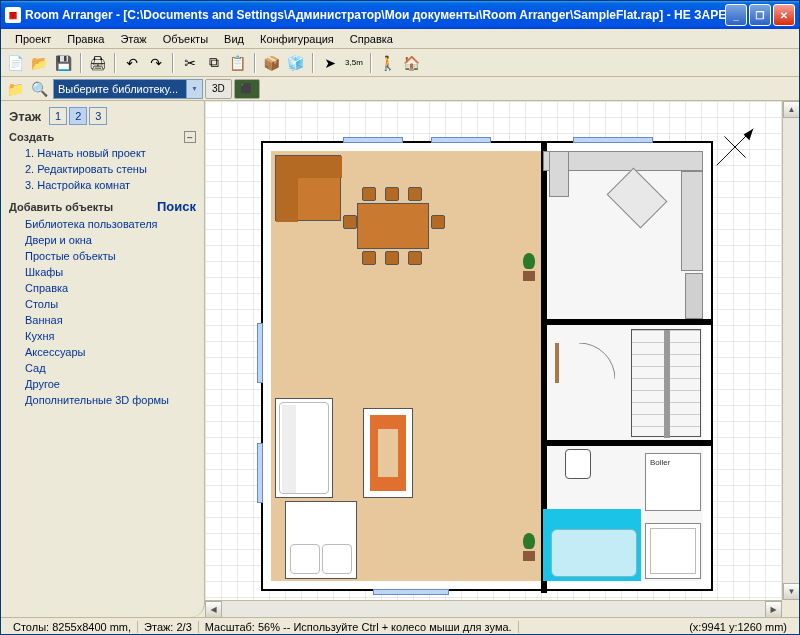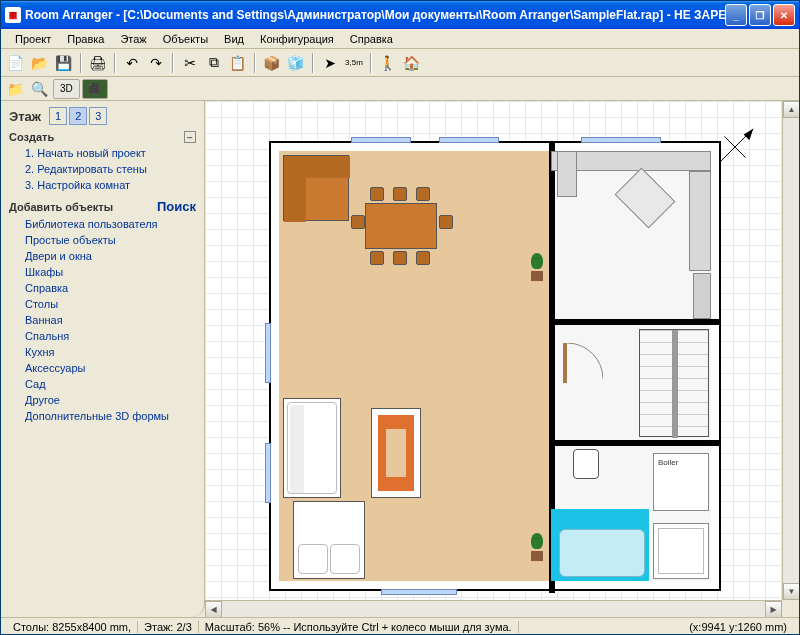--- a/index.html
+++ b/index.html
@@ -54,21 +54,21 @@
   .scrollcorner { position: absolute; right: 0; bottom: 0; width: 17px; height: 17px; background: #ece9d8; }
   .scrbtn { width: 17px; height: 17px; background: linear-gradient(#fdfdfd,#d7d5c8); border: 1px solid #b0b0a0; display: flex; align-items: center; justify-content: center; font-size: 8px; color: #555; }
   .vscroll .scrbtn.bottom { position: absolute; bottom: 0; }
   .hscroll .scrbtn { display: inline-flex; }
   .hscroll .scrbtn.right { position: absolute; right: 0; }
   
   
   .compass { position: absolute; right: 40px; top: 22px; width: 48px; height: 48px; }
   
   
-  .plan { position: absolute; left: 64px; top: 40px; width: 452px; height: 450px; background: #fff; border: 2px solid #000; }
+  .plan { position: absolute; left: 56px; top: 40px; width: 452px; height: 450px; background: #fff; border: 2px solid #000; text-align: center; }
   .wall { position: absolute; background: #000; }
   
   .living { position: absolute; left: 8px; top: 8px; width: 270px; height: 430px; background: #e7c89c; }
   .kitchen { position: absolute; right: 8px; top: 8px; width: 160px; height: 168px; background: #f6f6f6; }
   .stairs-room { position: absolute; right: 8px; top: 182px; width: 160px; height: 115px; background: #f6f6f6; }
   .bath { position: absolute; right: 8px; bottom: 8px; width: 160px; height: 140px; background: #f6f6f6; }
   
   .furn { position: absolute; border: 1px solid #555; }
   
   
@@ -119,20 +119,24 @@
   <div class="tbtn">➤</div>
   <div class="tbtn" style="font-size:8px;text-align:right;">3,5m</div>
   <div class="tsep"></div>
   <div class="tbtn">🚶</div>
   <div class="tbtn">🏠</div>
 </div>
 
 <div class="toolbar2">
   <div class="tbtn">📁</div>
   <div class="tbtn">🔍</div>
+  <div class="dropdown">
+    <span>Выберите библиотеку...</span>
+    <span class="dd-arrow">▾</span>
+  </div>
   <div class="btn3d">3D</div>
   <div class="btn3d" style="background:#3a6030;color:white;">⬛</div>
 </div>
 
 <div class="main">
 
   <div class="sidebar">
     <div class="sb-floor">
       <span style="font-size:13px;font-weight:bold;color:#333;margin-right:6px;">Этаж</span>
       <span class="fl">1</span>
@@ -146,27 +150,26 @@
     </div>
     <div class="sb-sub">1. Начать новый проект</div>
     <div class="sb-sub">2. Редактировать стены</div>
     <div class="sb-sub">3. Настройка комнат</div>
 
     <div class="sb-heading">
       <span>Добавить объекты</span>
       <span class="search-link">Поиск</span>
     </div>
     <div class="sb-sub">Библиотека пользователя</div>
+    <div class="sb-sub">Двери и окна</div>
     <div class="sb-sub">Простые объекты</div>
-    <div class="sb-sub">Двери и окна</div>
     <div class="sb-sub">Шкафы</div>
     <div class="sb-sub">Справка</div>
     <div class="sb-sub">Столы</div>
     <div class="sb-sub">Ванная</div>
-    <div class="sb-sub">Спальня</div>
     <div class="sb-sub">Кухня</div>
     <div class="sb-sub">Аксессуары</div>
     <div class="sb-sub">Сад</div>
     <div class="sb-sub">Другое</div>
     <div class="sb-sub">Дополнительные 3D формы</div>
   </div>
 
   <div class="canvas-wrap">
     <div class="grid"></div>
 

